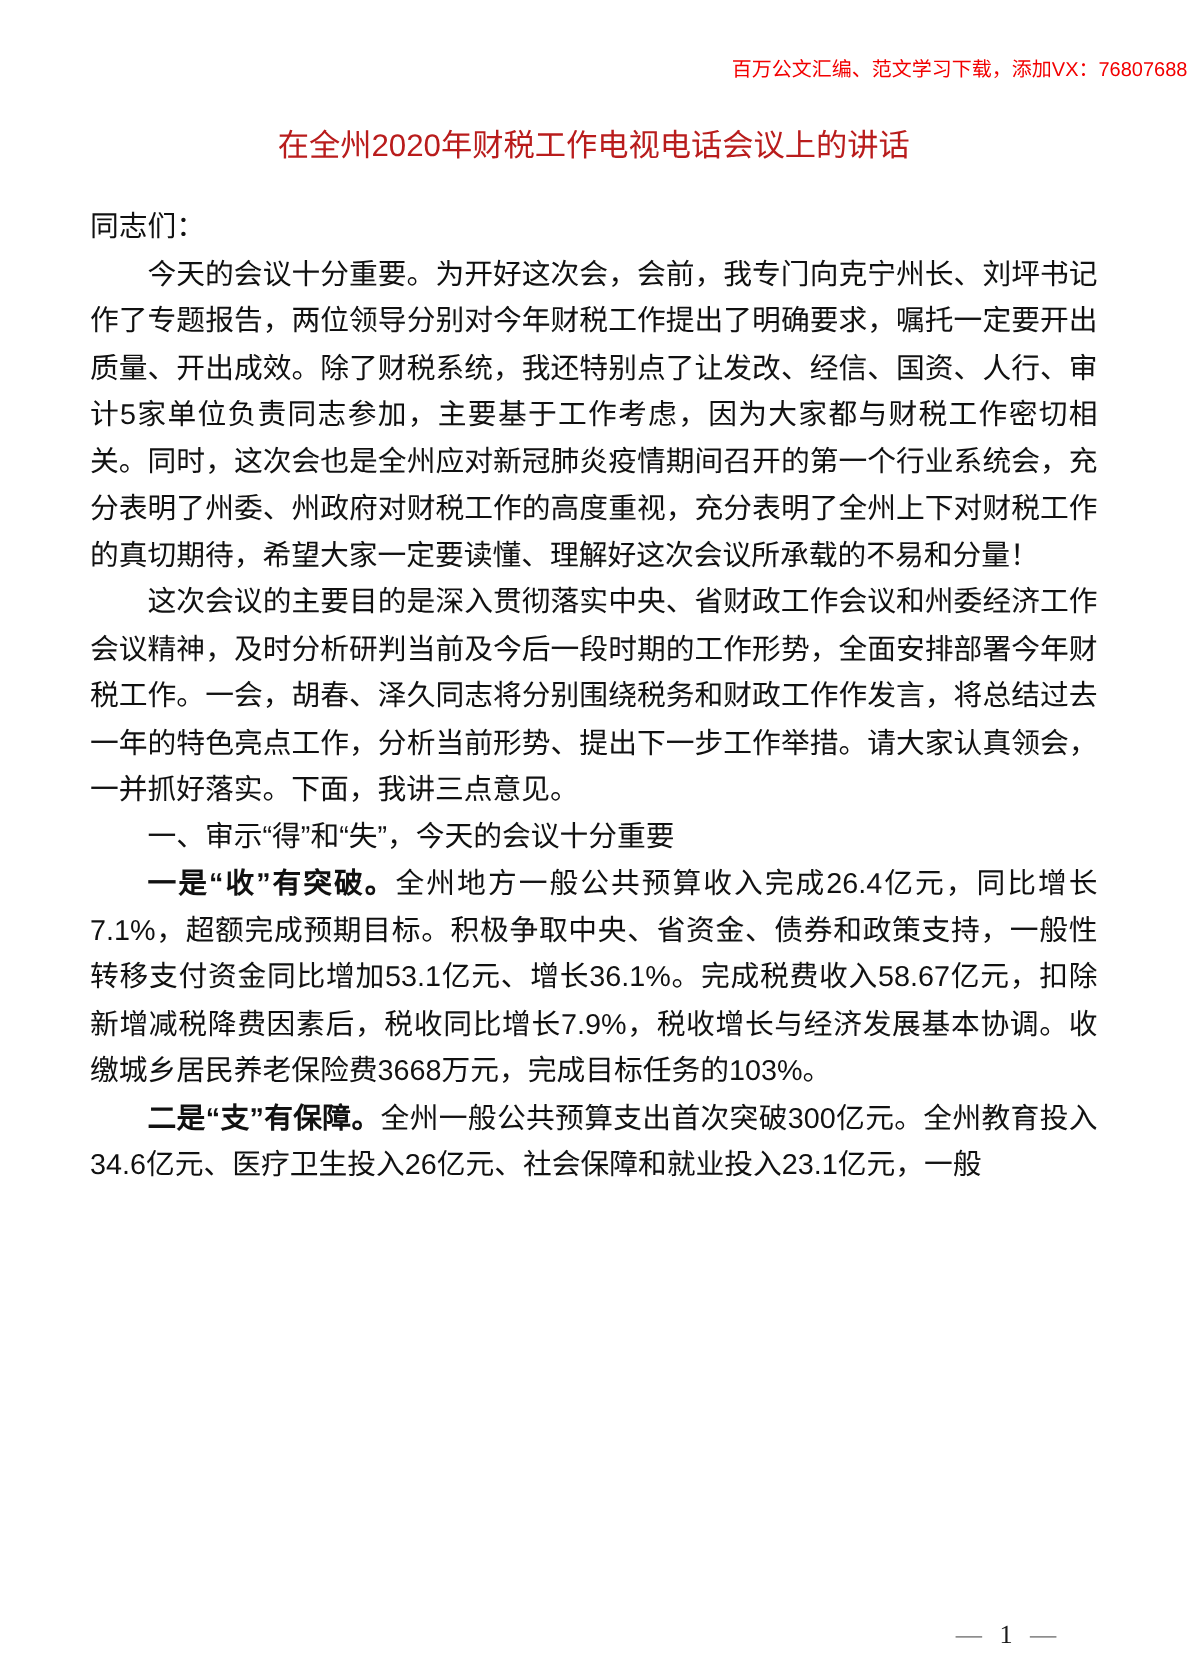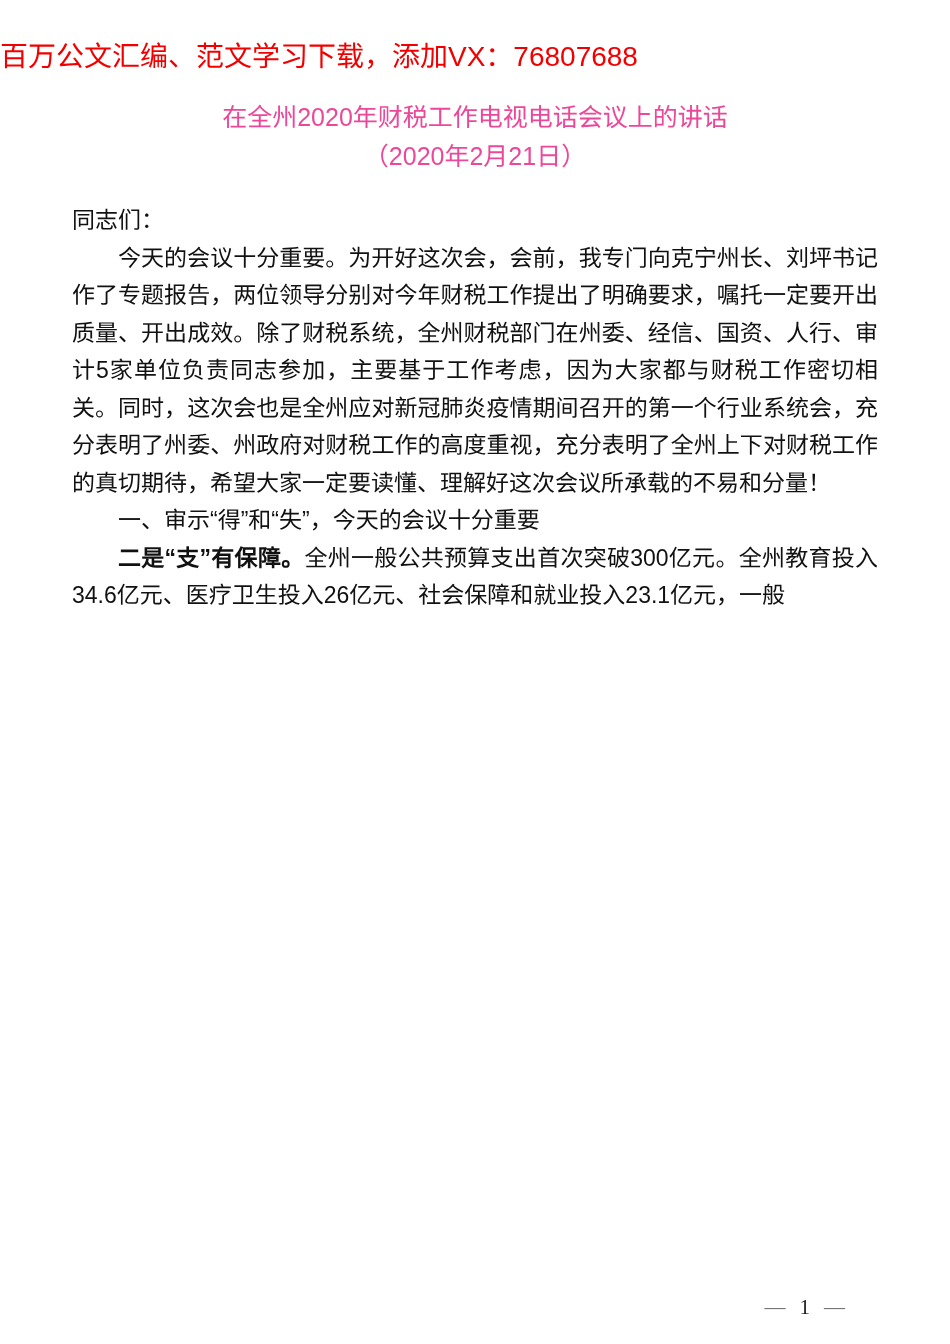--- a/index.html
+++ b/index.html
@@ -12,33 +12,33 @@
     width: 950px;
     height: 1344px;
     background: #ffffff;
     overflow: hidden;
     font-family: "Liberation Sans", "DejaVu Sans", sans-serif;
     color: #1a1a1a;
     box-sizing: border-box;
     padding-top: 42px;
   }
   .promo {
-    text-align: left;
-    font-size: 28px;
+    text-align: right;
+    font-size: 16px;
     line-height: 30px;
     color: #f20000;
     margin: 0 0 26px 0;
     white-space: nowrap;
   }
   .title-block {
     text-align: center;
     font-size: 25px;
     line-height: 39px;
     font-weight: 400;
-    color: #ec4899;
+    color: #b91c1c;
     margin: 0 60px 26px 60px;
   }
   .title-block h1,
   .title-block div {
     margin: 0;
     padding: 0;
     font-size: 25px;
     font-weight: 400;
   }
   .content {
@@ -81,36 +81,41 @@
 </style>
 </head>
 <body>
 
 <div class="page">
 
   <div class="promo">百万公文汇编、范文学习下载，添加VX：76807688</div>
 
   <div class="title-block">
     <h1>在全州2020年财税工作电视电话会议上的讲话</h1>
-    <div>（2020年2月21日）</div>
   </div>
 
   <div class="content">
     <p class="salutation">同志们：</p>
 
     <p class="para">
-      <span class="lead"></span><span>今天的会议十分重要。为开好这次会，会前，我专门向克宁州长、刘坪书记作了专题报告，两位领导分别对今年财税工作提出了明确要求，嘱托一定要开出质量、开出成效。除了财税系统，全州财税部门在州委、经信、国资、人行、审计5家单位负责同志参加，主要基于工作考虑，因为大家都与财税工作密切相关。同时，这次会也是全州应对新冠肺炎疫情期间召开的第一个行业系统会，充分表明了州委、州政府对财税工作的高度重视，充分表明了全州上下对财税工作的真切期待，希望大家一定要读懂、理解好这次会议所承载的不易和分量！</span>
+      <span class="lead"></span><span>今天的会议十分重要。为开好这次会，会前，我专门向克宁州长、刘坪书记作了专题报告，两位领导分别对今年财税工作提出了明确要求，嘱托一定要开出质量、开出成效。除了财税系统，我还特别点了让发改、经信、国资、人行、审计5家单位负责同志参加，主要基于工作考虑，因为大家都与财税工作密切相关。同时，这次会也是全州应对新冠肺炎疫情期间召开的第一个行业系统会，充分表明了州委、州政府对财税工作的高度重视，充分表明了全州上下对财税工作的真切期待，希望大家一定要读懂、理解好这次会议所承载的不易和分量！</span>
     </p>
 
+    <p class="para">
+      <span class="lead"></span><span>这次会议的主要目的是深入贯彻落实中央、省财政工作会议和州委经济工作会议精神，及时分析研判当前及今后一段时期的工作形势，全面安排部署今年财税工作。一会，胡春、泽久同志将分别围绕税务和财政工作作发言，将总结过去一年的特色亮点工作，分析当前形势、提出下一步工作举措。请大家认真领会，一并抓好落实。下面，我讲三点意见。</span>
+    </p>
 
     <p class="para">
       <span>一、审示“得”和“失”，今天的会议十分重要</span>
     </p>
 
 
+    <p class="para">
+      <span class="lead">一是“收”有突破。</span><span>全州地方一般公共预算收入完成26.4亿元，同比增长7.1%，超额完成预期目标。积极争取中央、省资金、债券和政策支持，一般性转移支付资金同比增加53.1亿元、增长36.1%。完成税费收入58.67亿元，扣除新增减税降费因素后，税收同比增长7.9%，税收增长与经济发展基本协调。收缴城乡居民养老保险费3668万元，完成目标任务的103%。</span>
+    </p>
 
     <p class="para">
       <span class="lead">二是“支”有保障。</span><span>全州一般公共预算支出首次突破300亿元。全州教育投入34.6亿元、医疗卫生投入26亿元、社会保障和就业投入23.1亿元，一般</span>
     </p>
   </div>
 
   <div class="footer">
     <span class="dash">—</span><span class="num">1</span><span class="dash">—</span>
   </div>
 

